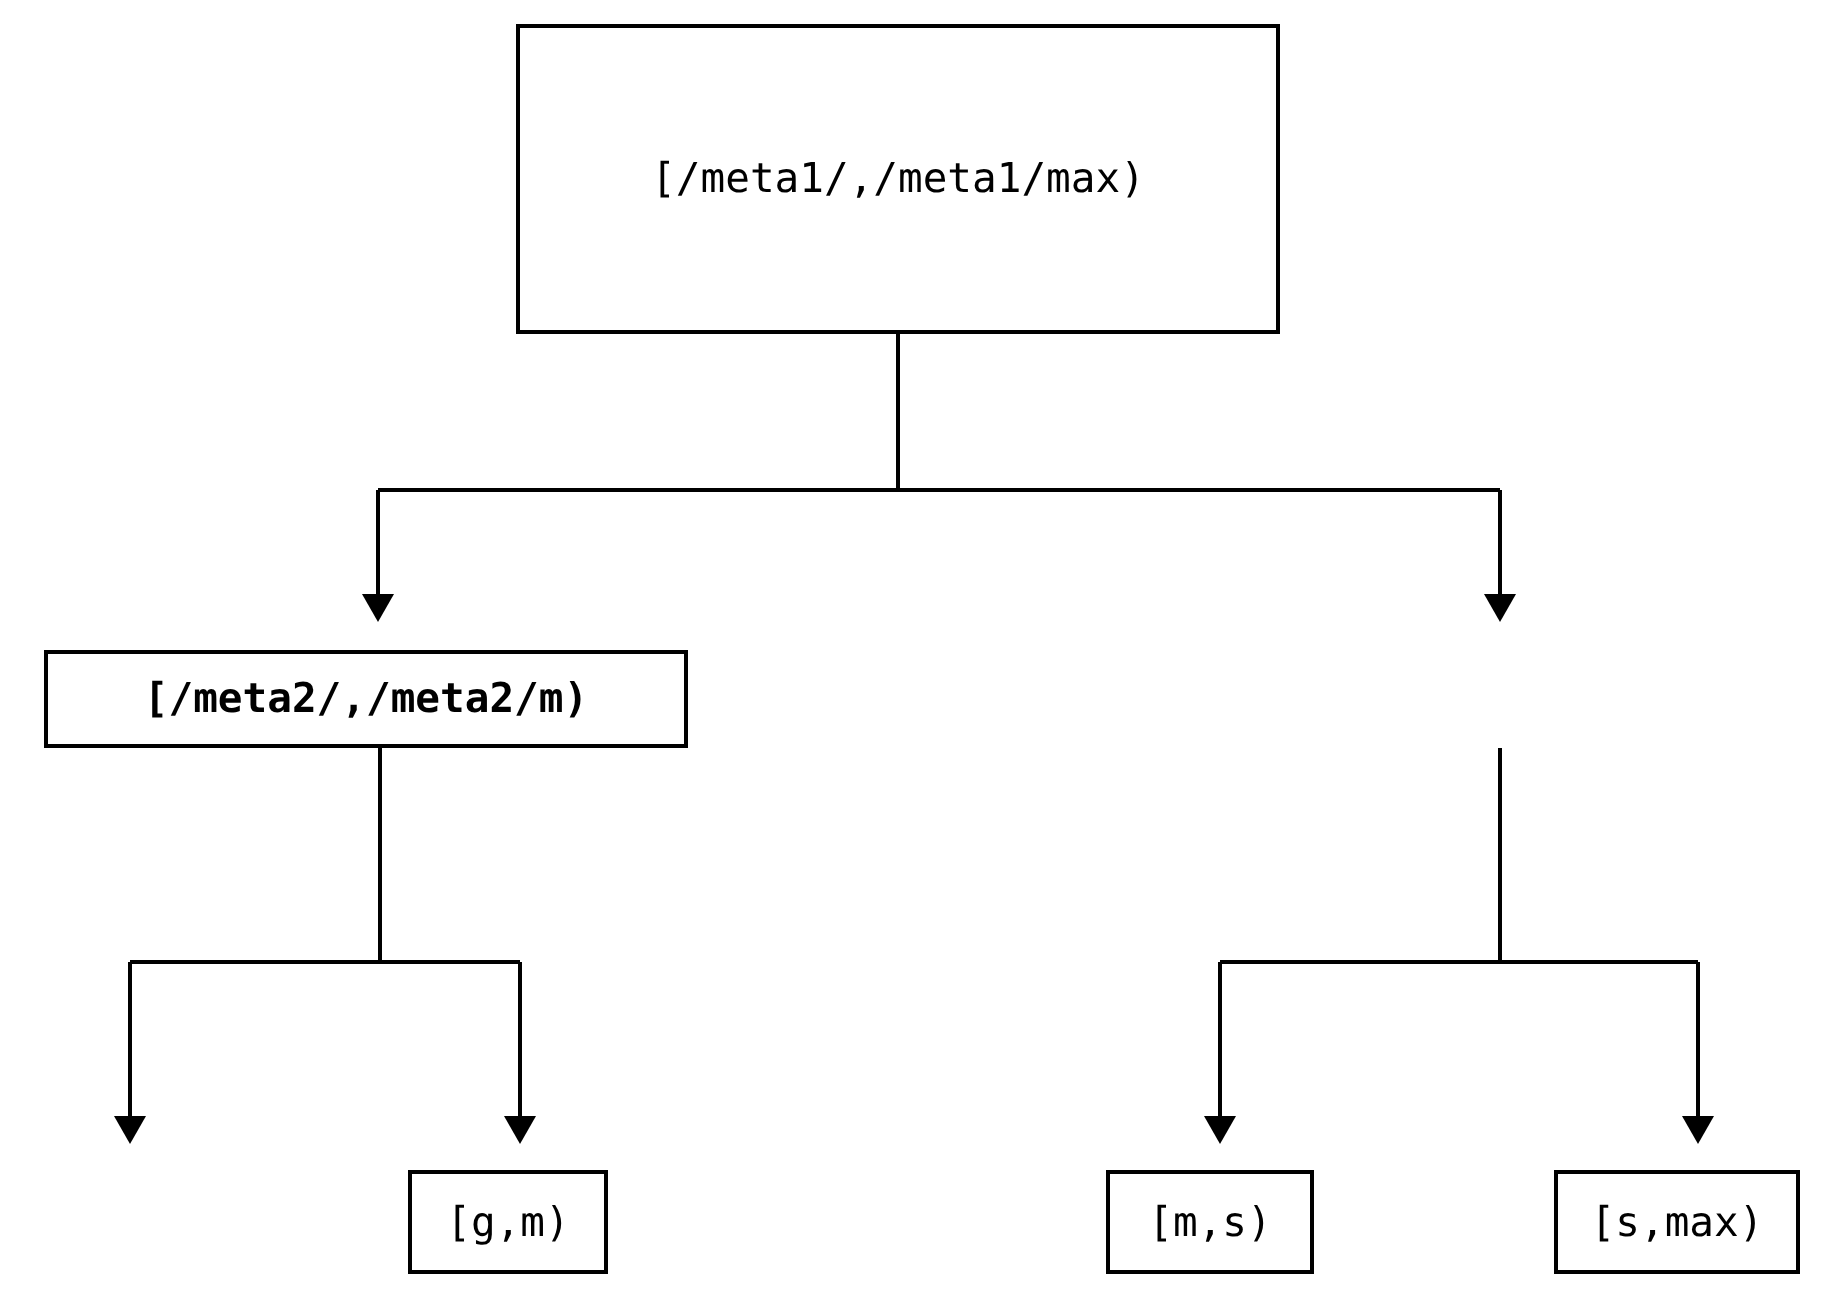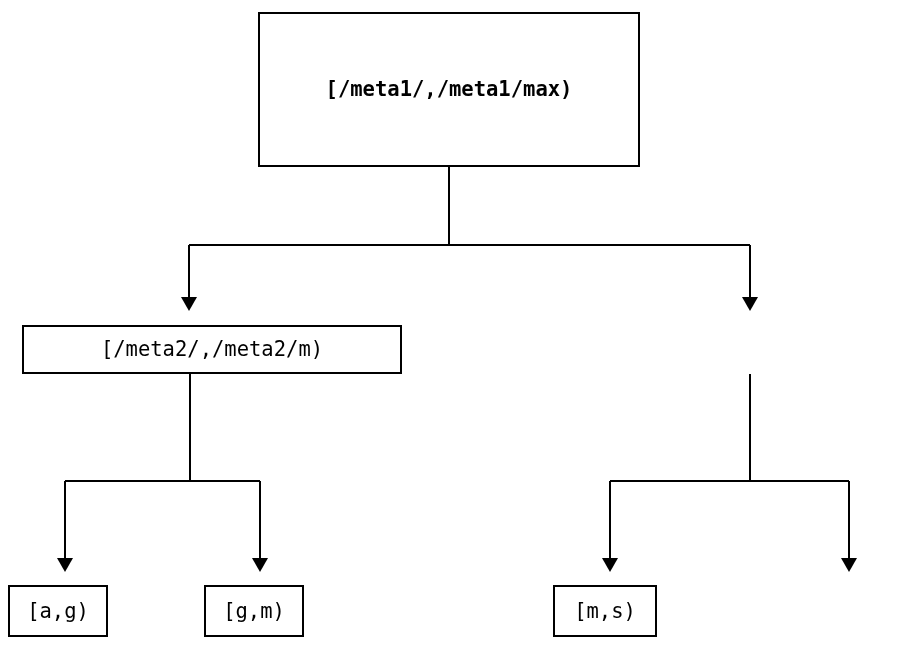--- a/index.html
+++ b/index.html
@@ -38,21 +38,20 @@
   }
   .node-label {
     font-family: "DejaVu Sans Mono", "Liberation Mono", monospace;
     color: #000000;
     white-space: pre;
     letter-spacing: 0px;
   }
   .level-root .node-label {
     font-size: 20.5px;
     line-height: 1;
-    font-weight: bold;
   }
   .level-mid .node-label {
     font-size: 20.5px;
     line-height: 1;
   }
   .level-leaf .node-label {
     font-size: 20.5px;
     line-height: 1;
   }
 </style>
@@ -89,31 +88,31 @@
       <polygon points="252,558 268,558 260,572"></polygon>
       <polygon points="602,558 618,558 610,572"></polygon>
       <polygon points="841,558 857,558 849,572"></polygon>
     </g>
   </svg>
 
   <div class="node-box level-root" style="left:258px; top:12px; width:382px; height:155px;">
     <span class="node-label">[/meta1/,/meta1/max)</span>
   </div>
 
-  <div class="node-box level-mid" style="left:22px; top:325px; width:380px; height:49px;">
+  <div class="node-box level-mid" style="left:22px; top:325px; width:322px; height:49px;font-weight:bold;">
     <span class="node-label">[/meta2/,/meta2/m)</span>
   </div>
 
 
-  <div class="node-box level-leaf" style="left:8px; top:585px; width:100px; height:52px;">
-    <span class="node-label">[a,g)</span>
-  </div>
 
   <div class="node-box level-leaf" style="left:204px; top:585px; width:100px; height:52px;text-align:right;">
     <span class="node-label">[g,m)</span>
   </div>
 
   <div class="node-box level-leaf" style="left:553px; top:585px; width:104px; height:52px;">
     <span class="node-label">[m,s)</span>
   </div>
 
+  <div class="node-box level-leaf" style="left:777px; top:585px; width:123px; height:52px;">
+    <span class="node-label">[s,max)</span>
+  </div>
 
 </div>
 
 </body></html>

